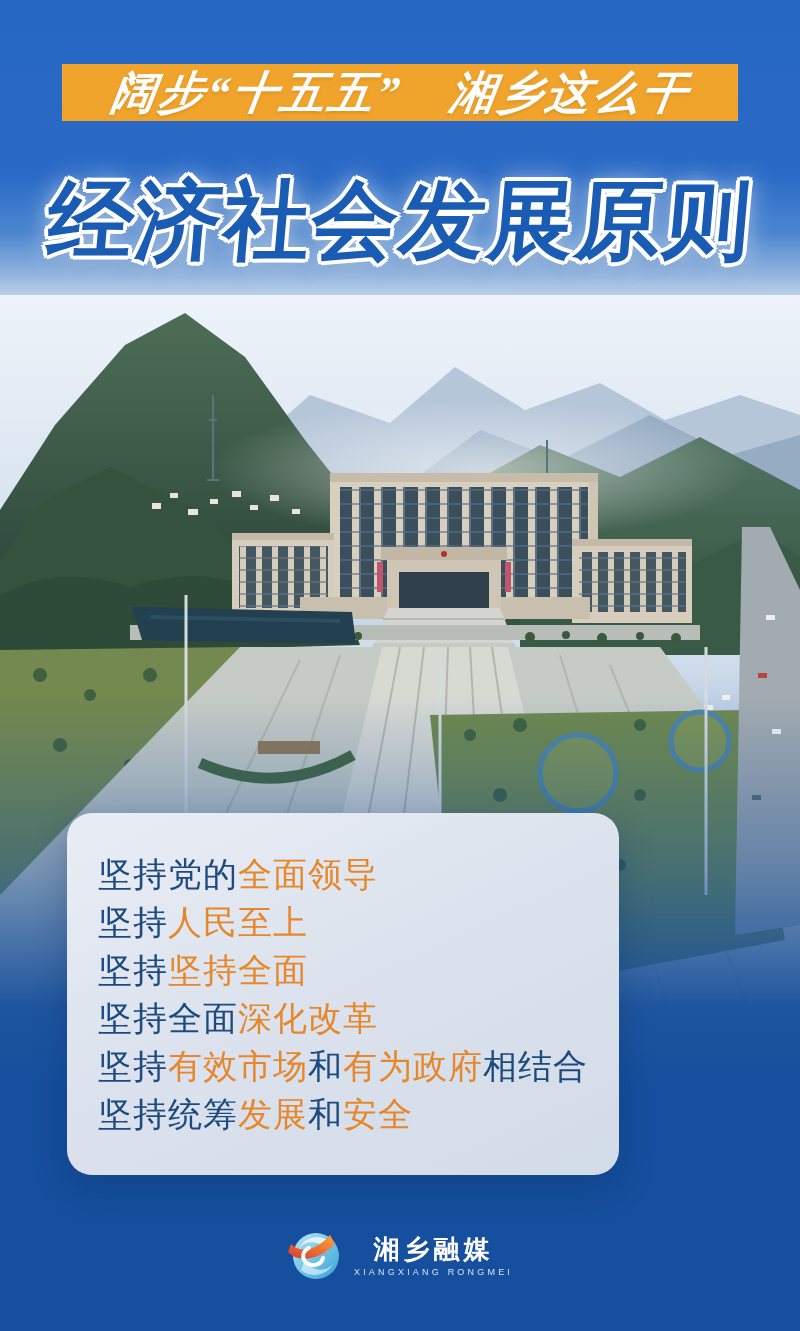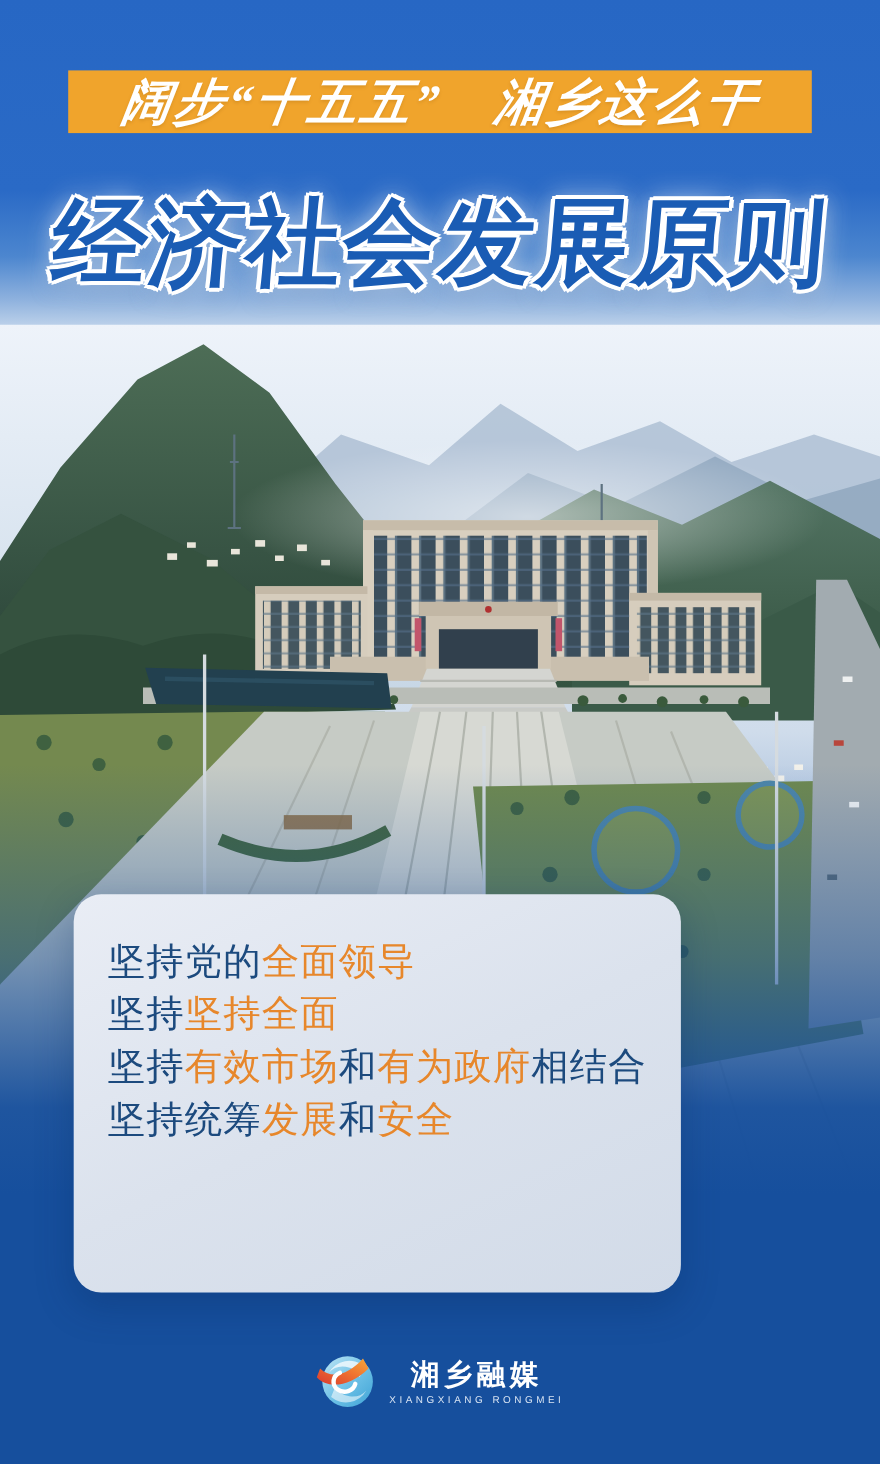--- a/index.html
+++ b/index.html
@@ -257,21 +257,23 @@
 
   <div class="banner" style="background:#f0a42c;">
     <span class="banner-text">阔步“十五五”　湘乡这么干</span>
   </div>
 
   <h1 class="main-title">经济社会发展原则</h1>
 
   <div class="card">
     <ul class="principles" id="principles">
         <li><span class="seg-navy">坚持党的</span><span class="seg-orange">全面领导</span></li>
+        <li><span class="seg-navy">坚持</span><span class="seg-orange">人民至上</span></li>
         <li><span class="seg-navy">坚持</span><span class="seg-orange">坚持全面</span></li>
+        <li><span class="seg-navy">坚持全面</span><span class="seg-orange">深化改革</span></li>
         <li><span class="seg-navy">坚持</span><span class="seg-orange">有效市场</span><span class="seg-navy">和</span><span class="seg-orange">有为政府</span><span class="seg-navy">相结合</span></li>
         <li><span class="seg-navy">坚持统筹</span><span class="seg-orange">发展</span><span class="seg-navy">和</span><span class="seg-orange">安全</span></li>
       </ul>
   </div>
 
   <div class="footer">
     <div class="logo">
       <svg class="logo-globe" viewBox="0 0 56 56" aria-hidden="true">
         <defs>
           <linearGradient id="globeG" x1="0" y1="0" x2="1" y2="1">

